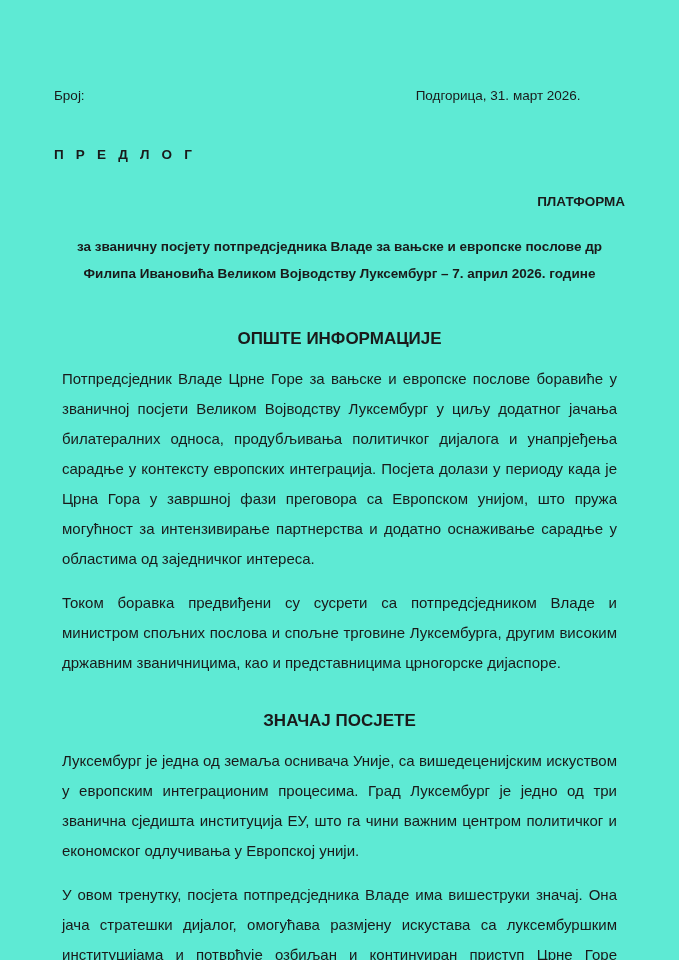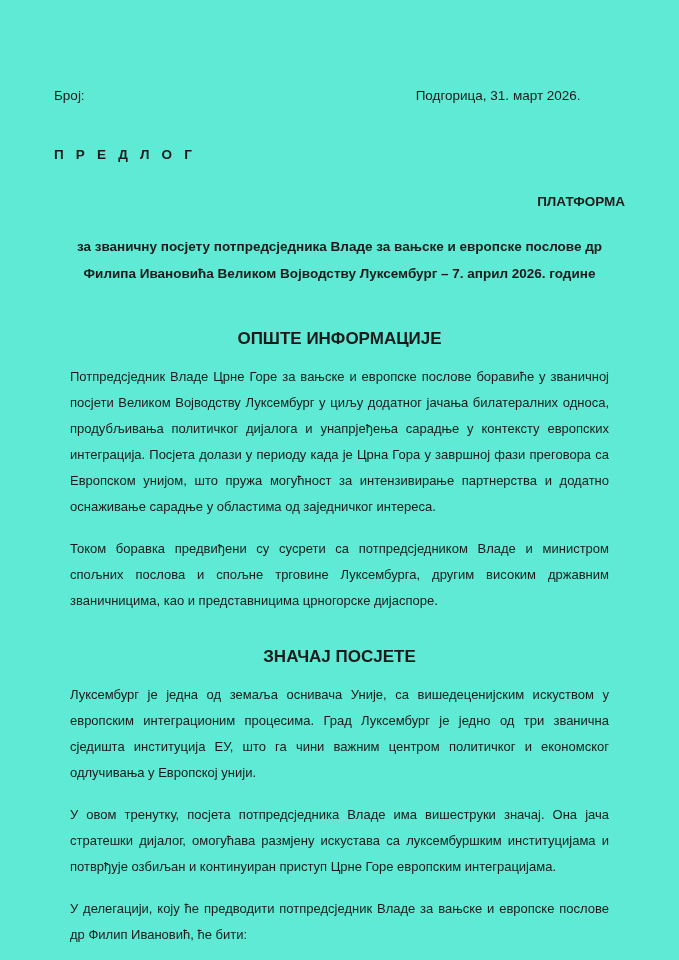--- a/index.html
+++ b/index.html
@@ -85,22 +85,22 @@
     font-size: 17px;
     font-weight: bold;
     line-height: 1.2;
   }
 
   .section-heading.first { margin-top: 42px; }
   .section-heading.gap   { margin-top: 33px; }
 
   
   p.body-text {
-    margin: 16px;
-    font-size: 13px;
+    margin: 8px;
+    font-size: 15px;
     line-height: 2.0;
     text-align: justify;
     text-justify: inter-word;
   }
 
   p.body-text.after-heading { margin-top: 15px; }
   p.body-text.spaced        { margin-top: 14px; }
 
   
   p.body-text:last-child { }

